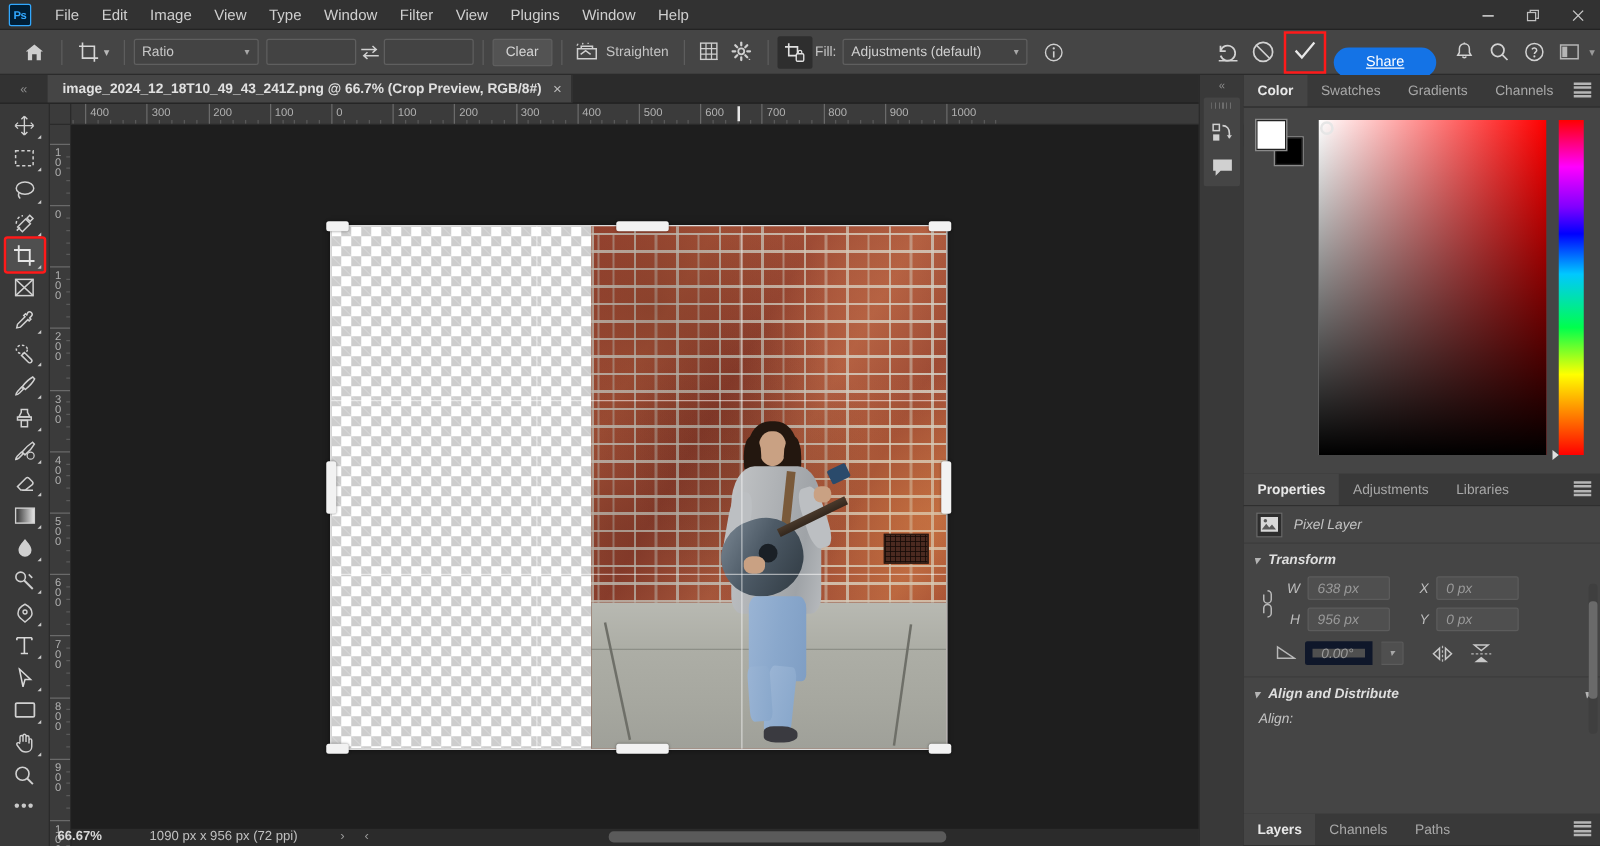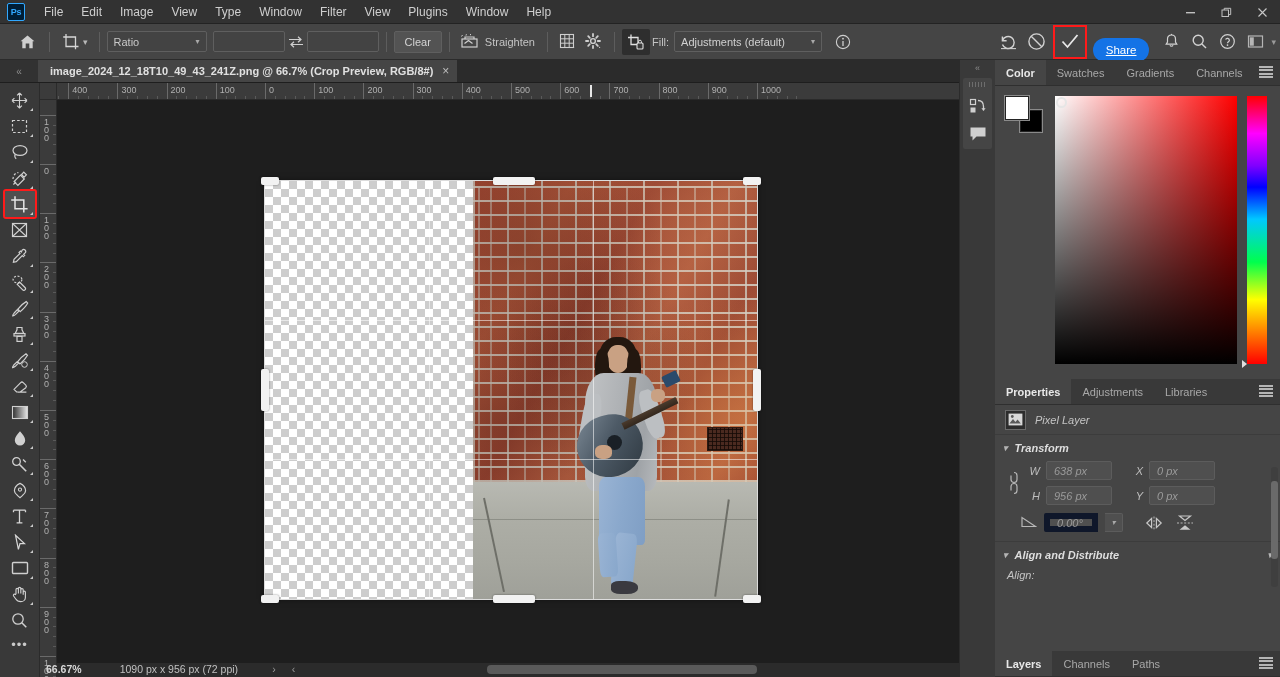--- a/index.html
+++ b/index.html
@@ -81,21 +81,21 @@
   .ob-right { position: absolute; right: 0; display: flex; align-items: center; height: 36px; padding-right: 4px; }
   .icon-btn {
     width: 28px; height: 28px; display: flex; align-items: center; justify-content: center;
   }
   .commit-highlight {
     outline: 2px solid #ff1a1a; width: 30px; height: 30px;
     display: flex; align-items: center; justify-content: center; margin: 0 4px;
   }
   .share-btn {
     background: #1473e6; color: #fff; font-size: 11.5px; border-radius: 13px;
-    height: 24px; padding: 0 13px; display: flex; align-items: center; margin: 16px 8px 0 4px; text-decoration: underline;
+    height: 24px; padding: 0 26px; display: flex; align-items: center; margin: 16px 8px 0 4px; text-decoration: underline;
   }
 
   
   .tabrow {
     height: 23px; background: #2b2b2b; display: flex; align-items: stretch;
     position: relative; border-bottom: 1px solid #1e1e1e;
   }
   .collapse-arrows {
     width: 38px; display: flex; align-items: center; justify-content: center;
     color: #8c8c8c; font-size: 10px; background: #323232;

